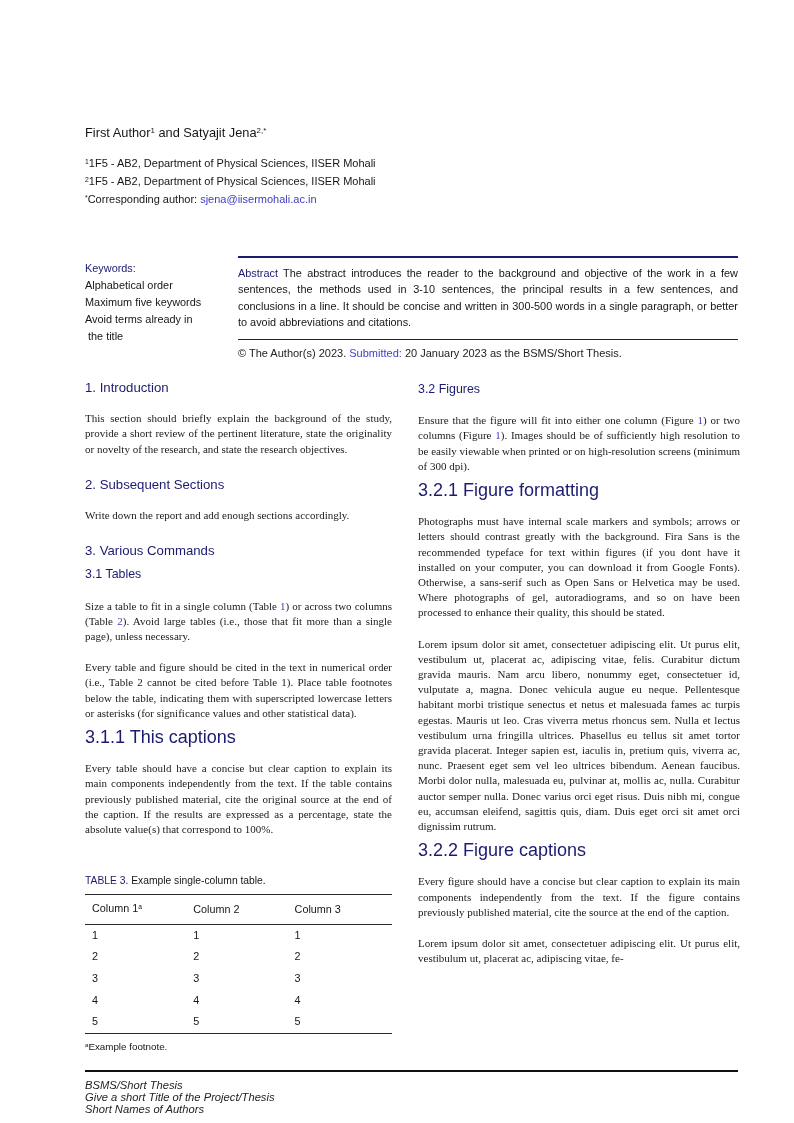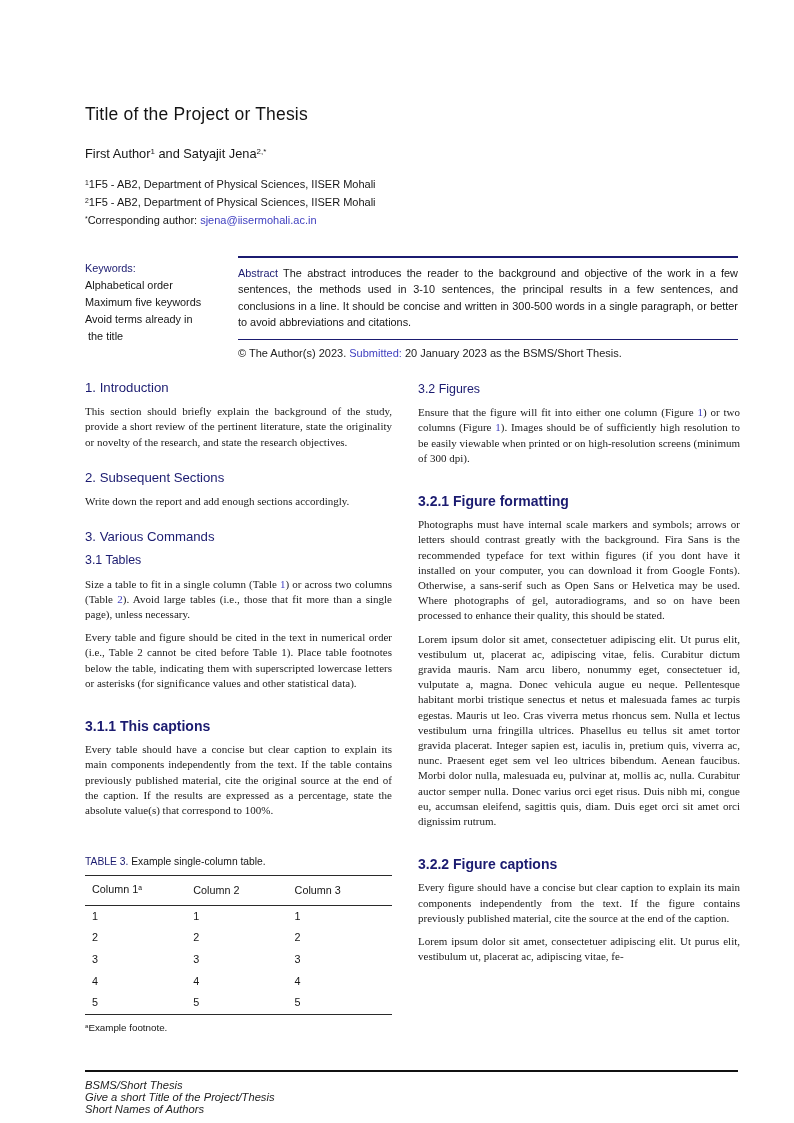--- a/index.html
+++ b/index.html
@@ -31,28 +31,28 @@
     font-family:"Liberation Sans",sans-serif;}
   .rule-top{height:2px;background:var(--heading);}
   .rule-bottom{height:1.5px;background:var(--heading);}
   .abstract-text{margin:7px 0 8px;font-size:10.9px;line-height:16.4px;text-align:justify;color:#161616;}
   .abstract-label{color:var(--heading);}
   .copyright-line{margin:7px 0 0;font-size:11px;color:#222;}
   
   .col{position:absolute;top:380px;font-size:11px;line-height:15.2px;text-align:justify;}
   .col-left{left:85px;width:307px;}
   .col-right{left:418px;width:322px;}
-  .col p{margin:8px 0 3px;}
+  .col p{margin:16px 0 3px;}
   .sec-heading,.subsec-heading,.subsub-heading{
     font-family:"Liberation Sans",sans-serif;color:var(--heading);
     font-weight:normal;text-align:left;}
   .sec-heading{font-size:13.2px;margin:20px 0 9px;}
   .sec-heading.first{margin-top:0;}
   .subsec-heading{font-size:12.4px;margin:8px 0 8px;}
-  .subsub-heading{font-size:14px;margin:28px 0 8px;font-weight:bold;}
+  .subsub-heading{font-size:18px;margin:9px 0 8px;}
   
   .seg-sup{font-size:0.62em;position:relative;top:-0.5em;}
   .seg-link{color:var(--link);}
   .seg-accent{color:var(--link);}
   
   .table-block{margin-top:36px;font-family:"Liberation Sans",sans-serif;text-align:left;}
   .table-caption{font-size:10.3px;margin:0 0 6px;color:#161616;}
   .table-caption-label{color:var(--heading);}
   .example-table{width:100%;border-collapse:collapse;font-size:10.8px;color:#161616;
     border-top:1.5px solid var(--table_rule);border-bottom:1.5px solid var(--table_rule);}
@@ -67,21 +67,20 @@
   .footer-rule{position:absolute;left:85px;top:1070px;width:653px;height:2px;background:var(--footer_rule);}
   .page-footer{position:absolute;left:85px;top:1079px;width:653px;display:flex;justify-content:space-between;
     font-family:"Liberation Sans",sans-serif;font-style:italic;font-size:11.2px;color:#222;flex-direction:column;}
 </style>
 </head>
 <body>
 
 <div class="page">
 
   <header class="titleblock">
-    <h1 class="paper-title">Title of the Project or Thesis</h1>
     <div class="authors-line"><span>First Author</span><span class="seg-sup">1</span><span> and Satyajit Jena</span><span class="seg-sup">2,*</span></div>
     <div class="affiliations">
       <div class="affil-line"><span class="seg-sup">1</span><span>1F5 - AB2, Department of Physical Sciences, IISER Mohali</span></div>
       <div class="affil-line"><span class="seg-sup">2</span><span>1F5 - AB2, Department of Physical Sciences, IISER Mohali</span></div>
       <div class="affil-line"><span class="seg-sup">*</span><span>Corresponding author: </span><span class="seg-link">sjena@iisermohali.ac.in</span></div>
     </div>
   </header>
 
   <aside class="keywords-block">
     <div class="kw-label">Keywords:</div>

